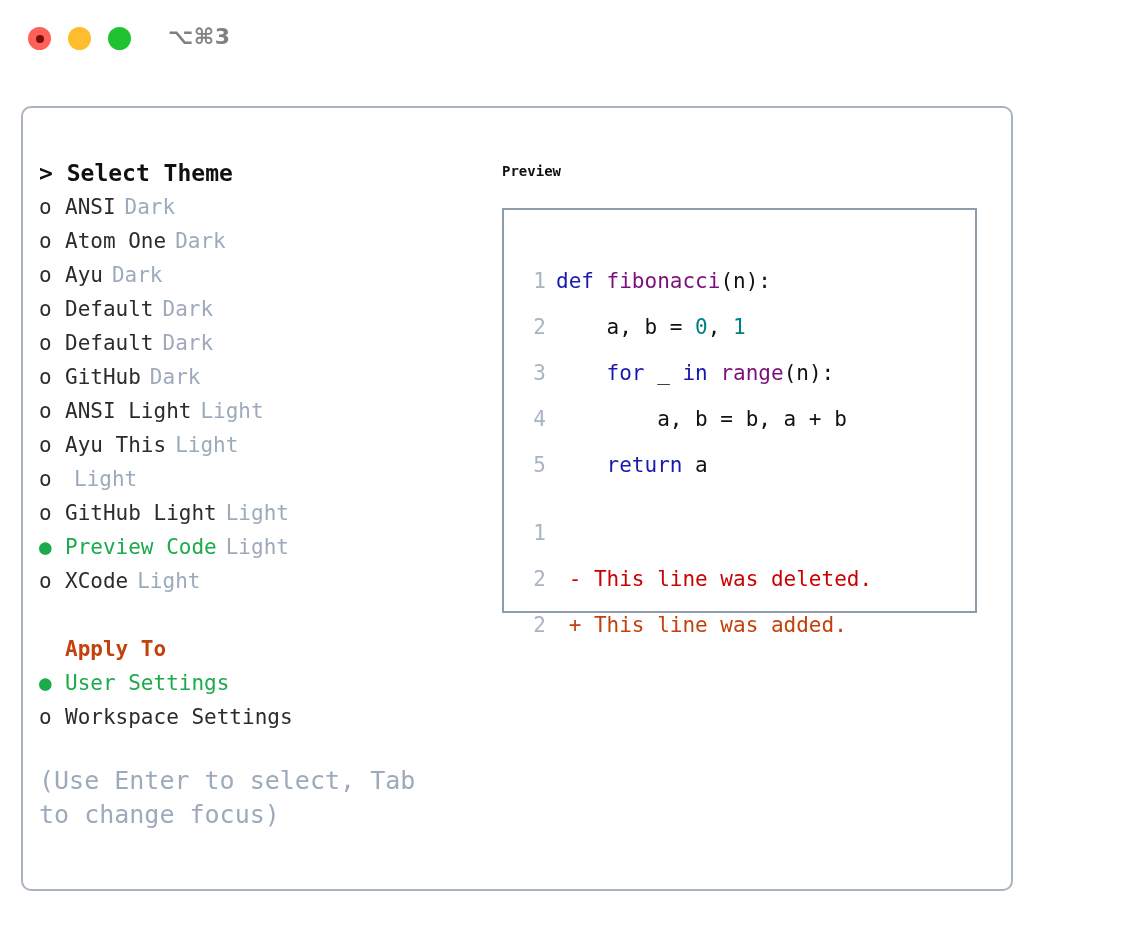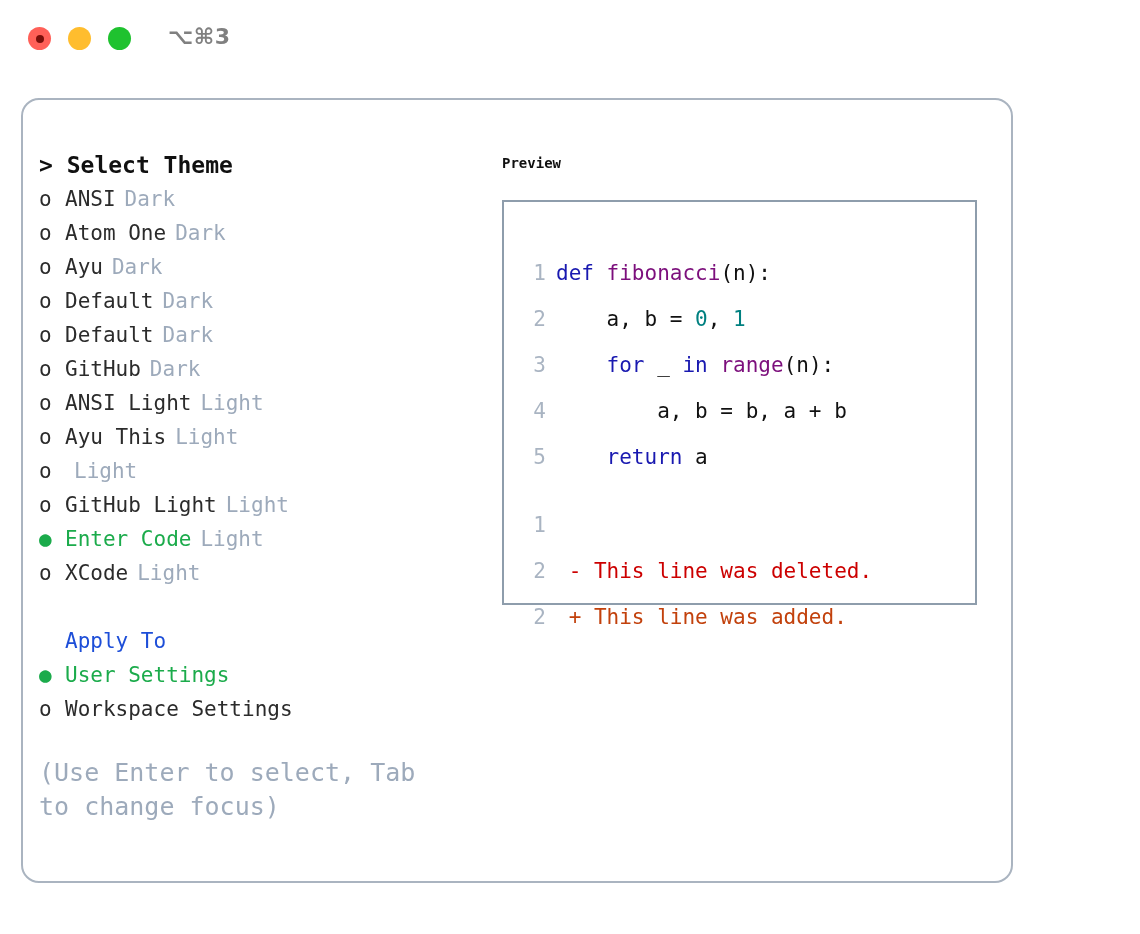--- a/index.html
+++ b/index.html
@@ -60,25 +60,25 @@
     letter-spacing: 0.5px;
     color: #808080;
     font-family: "DejaVu Sans", "Liberation Sans", sans-serif;
     white-space: pre;
   }
 
   
   #content-panel {
     position: absolute;
     left: 21px;
-    top: 98px;
+    top: 106px;
     width: 992px;
     height: 785px;
     border: 2px solid #aab4c0;
-    border-radius: 18px;
+    border-radius: 10px;
     background: #ffffff;
     box-sizing: border-box;
   }
 
   
   #theme-column {
     position: absolute;
     left: 16px;
     top: 48px;
     width: 430px;
@@ -114,22 +114,22 @@
   .opt-label.sel { color: #1bab4b; }
   .opt-tag {
     color: #9daabb;
     padding-left: 9px;
   }
 
   .spacer-row { height: 34px; }
 
   .applyto-hdr {
     font-size: 21px;
-    font-weight: 400;
-    color: #1d4ed8;
+    font-weight: 700;
+    color: #c2410c;
     line-height: 34px;
     padding-left: 26px;
     white-space: pre;
   }
 
   #hint {
     margin-top: 30px;
     font-size: 25px;
     line-height: 34px;
     color: #9daabb;
@@ -210,21 +210,21 @@
           <div class="opt-row"><span class="marker">o</span><span class="opt-label">ANSI</span><span class="opt-tag">Dark</span></div>
           <div class="opt-row"><span class="marker">o</span><span class="opt-label">Atom One</span><span class="opt-tag">Dark</span></div>
           <div class="opt-row"><span class="marker">o</span><span class="opt-label">Ayu</span><span class="opt-tag">Dark</span></div>
           <div class="opt-row"><span class="marker">o</span><span class="opt-label">Default</span><span class="opt-tag">Dark</span></div>
           <div class="opt-row"><span class="marker">o</span><span class="opt-label">Default</span><span class="opt-tag">Dark</span></div>
           <div class="opt-row"><span class="marker">o</span><span class="opt-label">GitHub</span><span class="opt-tag">Dark</span></div>
           <div class="opt-row"><span class="marker">o</span><span class="opt-label">ANSI Light</span><span class="opt-tag">Light</span></div>
           <div class="opt-row"><span class="marker">o</span><span class="opt-label">Ayu This</span><span class="opt-tag">Light</span></div>
           <div class="opt-row"><span class="marker">o</span><span class="opt-tag">Light</span></div>
           <div class="opt-row"><span class="marker">o</span><span class="opt-label">GitHub Light</span><span class="opt-tag">Light</span></div>
-          <div class="opt-row"><span class="marker sel">●</span><span class="opt-label sel">Enter Code</span><span class="opt-tag">Light</span></div>
+          <div class="opt-row"><span class="marker sel">●</span><span class="opt-label sel">Preview Code</span><span class="opt-tag">Light</span></div>
           <div class="opt-row"><span class="marker">o</span><span class="opt-label">XCode</span><span class="opt-tag">Light</span></div>
         </div>
 
       <div class="spacer-row"></div>
 
       <div class="applyto-hdr">Apply To</div>
       <div id="apply-list">
           <div class="opt-row"><span class="marker sel">●</span><span class="opt-label sel">User Settings</span></div>
           <div class="opt-row"><span class="marker">o</span><span class="opt-label">Workspace Settings</span></div>
         </div>

